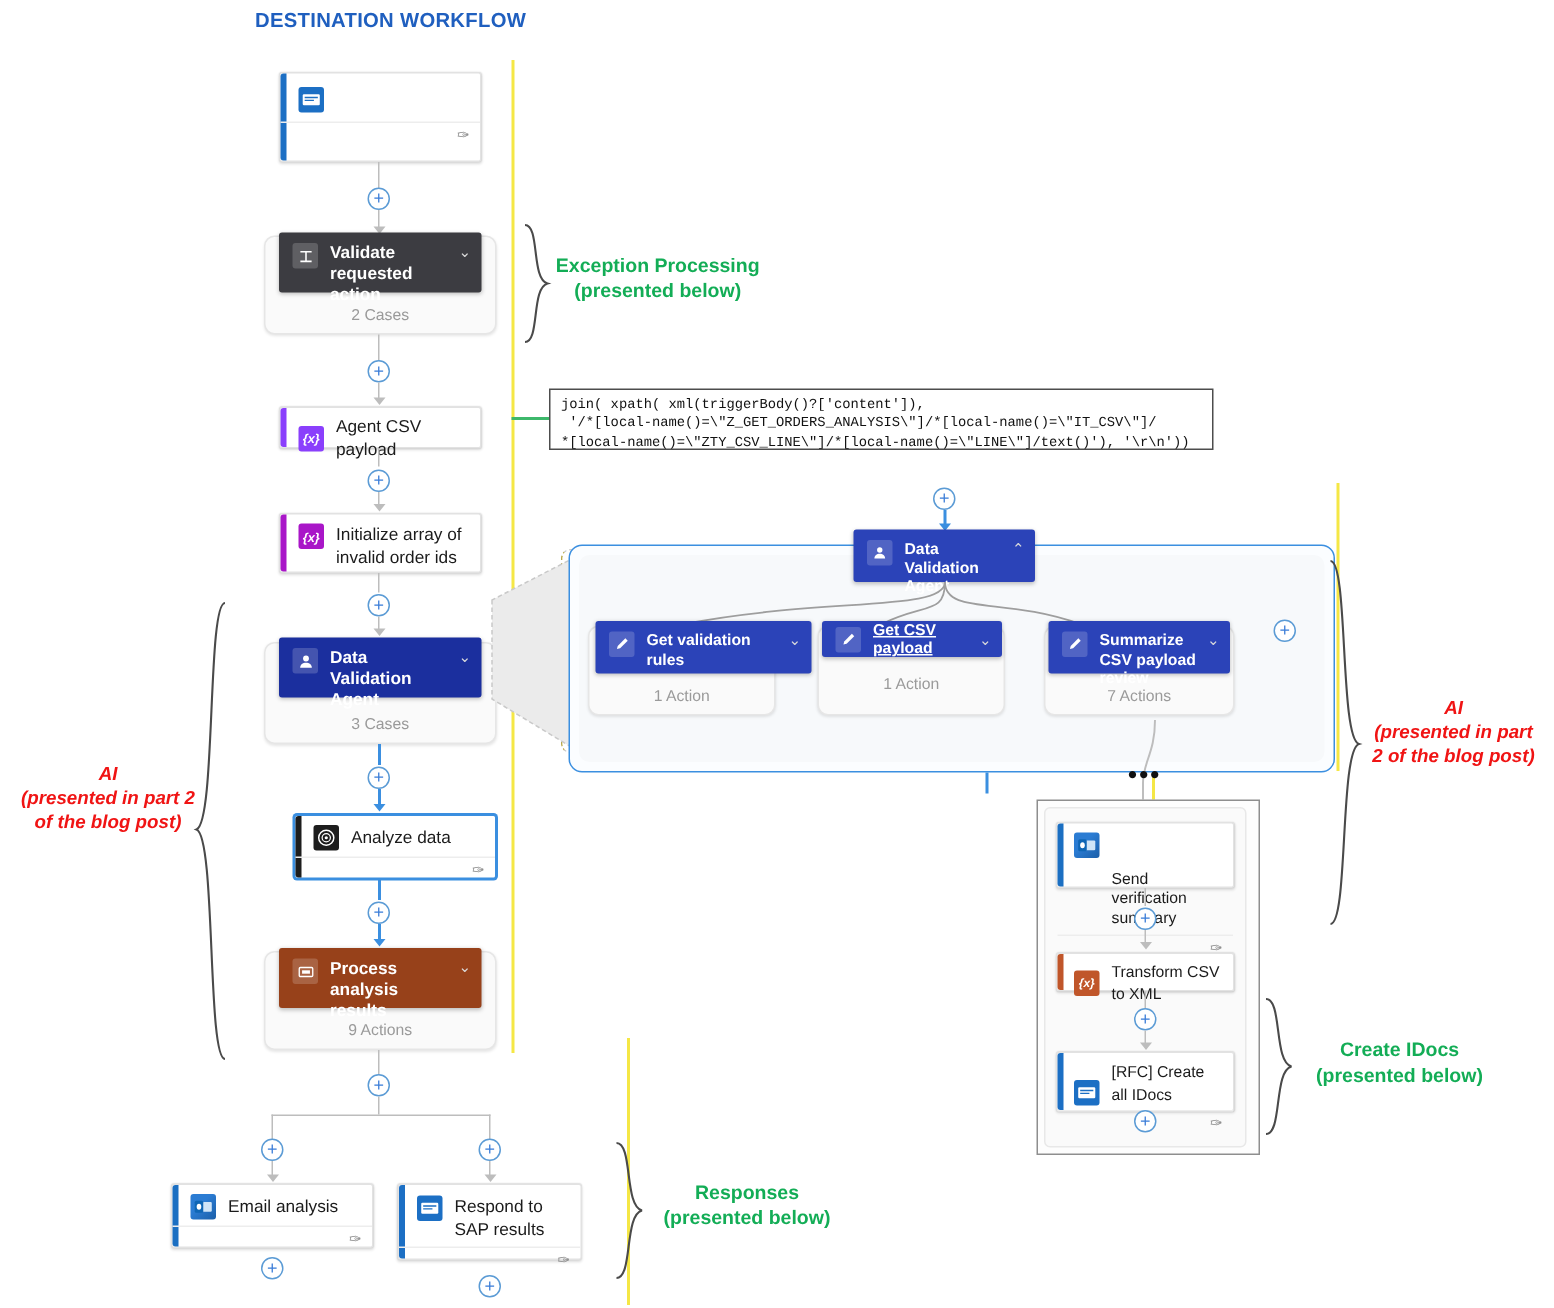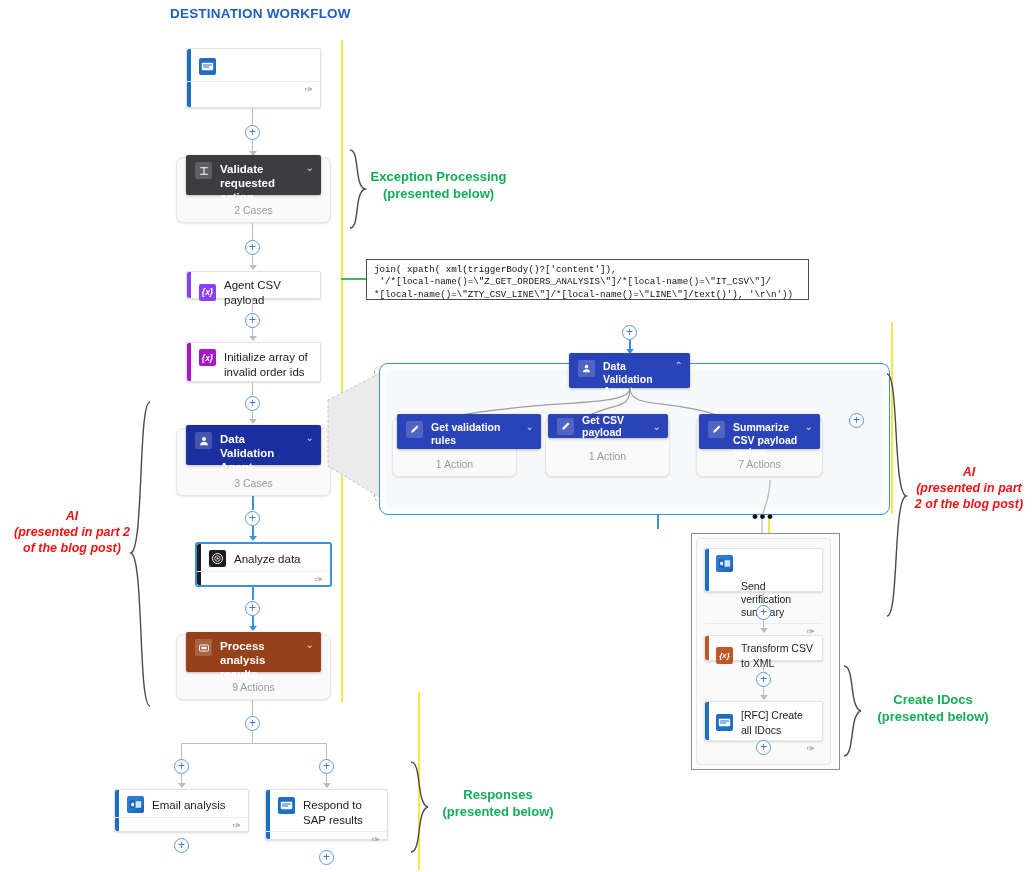--- a/index.html
+++ b/index.html
@@ -321,21 +321,21 @@
 
   <div class="scope abs" style="left:545px;top:417px;width:125px;height:60px;">
     <div class="count" style="bottom:14px;">1 Action</div>
   </div>
   <div class="hdr agentblue abs" style="left:548px;top:414px;width:120px;height:24px;align-items:center;padding-top:0;padding-bottom:0;">
     <div class="ico">
       <svg width="11" height="11" viewBox="0 0 16 16">
           <path d="M11.5 2.2l2.3 2.3-7.4 7.4-3.1.8.8-3.1z" fill="#fff"></path>
         </svg>
     </div>
-    <div class="ttl" style="font-size:10.5px;line-height:12.5px;">Get CSV payload</div>
+    <div class="ttl" style="font-size:10.5px;line-height:12.5px;text-decoration:underline;">Get CSV payload</div>
     <span class="chev" style="top:7px;">⌄</span>
   </div>
 
   <div class="scope abs" style="left:696px;top:417px;width:127px;height:60px;">
     <div class="count">7 Actions</div>
   </div>
   <div class="hdr agentblue abs" style="left:699px;top:414px;width:121px;height:35px;">
     <div class="ico">
       <svg width="11" height="11" viewBox="0 0 16 16">
           <path d="M11.5 2.2l2.3 2.3-7.4 7.4-3.1.8.8-3.1z" fill="#fff"></path>
@@ -390,21 +390,21 @@
     </div>
   </div>
 
   <div class="vline abs" style="left:763px;top:661px;height:11px;"></div>
   <div class="plus abs" style="left:756px;top:672px;">+</div>
   <div class="vline abs" style="left:763px;top:687px;height:9px;"></div>
   <div class="arrow abs" style="left:759.5px;top:695px;"></div>
 
   <div class="card abs" style="left:704px;top:701px;width:119px;height:40px;">
     <div class="accent" style="background:#1c6fc4"></div>
-    <div class="body" style="padding:5px 6px 3px 11px;align-items:center;">
+    <div class="body" style="padding:5px 6px 3px 11px;align-items:flex-end;">
       <div class="ico sap">
         <svg width="13" height="13" viewBox="0 0 16 16">
             <rect x="1" y="3.5" width="14" height="9" rx="1" fill="#fff"></rect>
             <path d="M2.6 5.6h10.8v1.2H2.6zM2.6 8h7.6v1.1H2.6z" fill="#1c6fc4"></path>
           </svg>
       </div>
       <div class="ttl" style="font-size:10.5px;">[RFC] Create all IDocs</div>
     </div>
     <div class="foot" style="height:14px;">
       <span class="clipglyph">✑</span>

